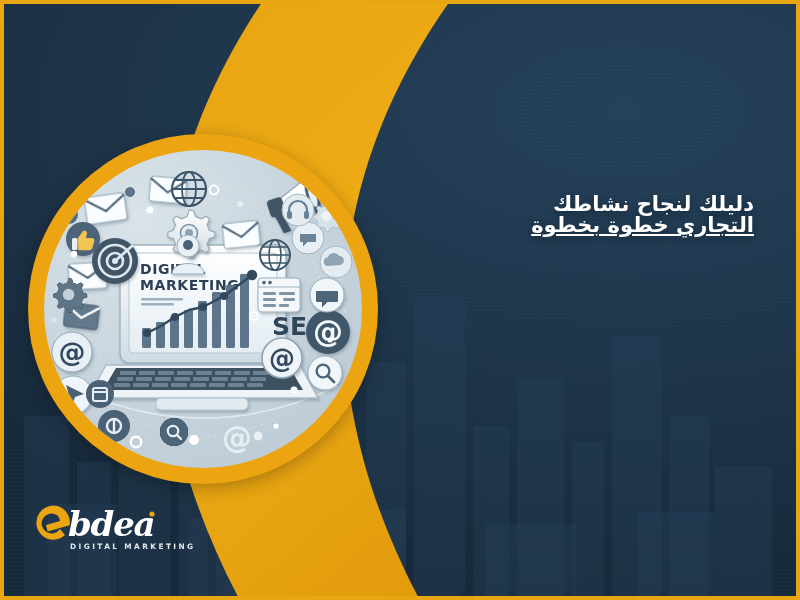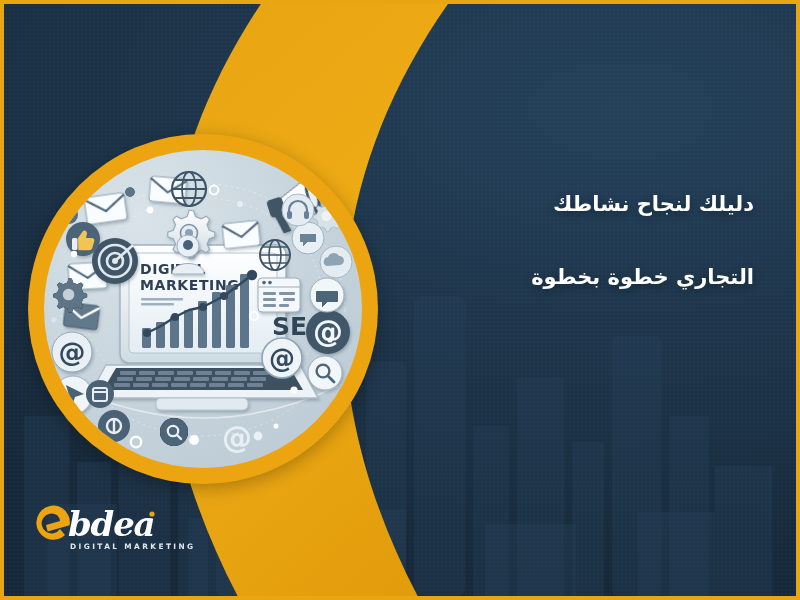--- a/index.html
+++ b/index.html
@@ -63,21 +63,21 @@
     text-align:right;
     direction:rtl;
     color:#ffffff;
     font-weight:700;
     font-size:21px;
     line-height:1.0;
     letter-spacing:0;
     text-shadow:0 2px 8px rgba(0,0,0,.35);
   }
   .headline .ln{display:block;}
-  .headline .ln + .ln{margin-top:52px;}
+  .headline .ln + .ln{text-decoration:underline;}
 
   
   .logo{
     position:absolute;
     left:24px;bottom:42px;
     width:180px;height:62px;
   }
   .logo svg{display:block;width:100%;height:100%;}
 </style>
 </head>

